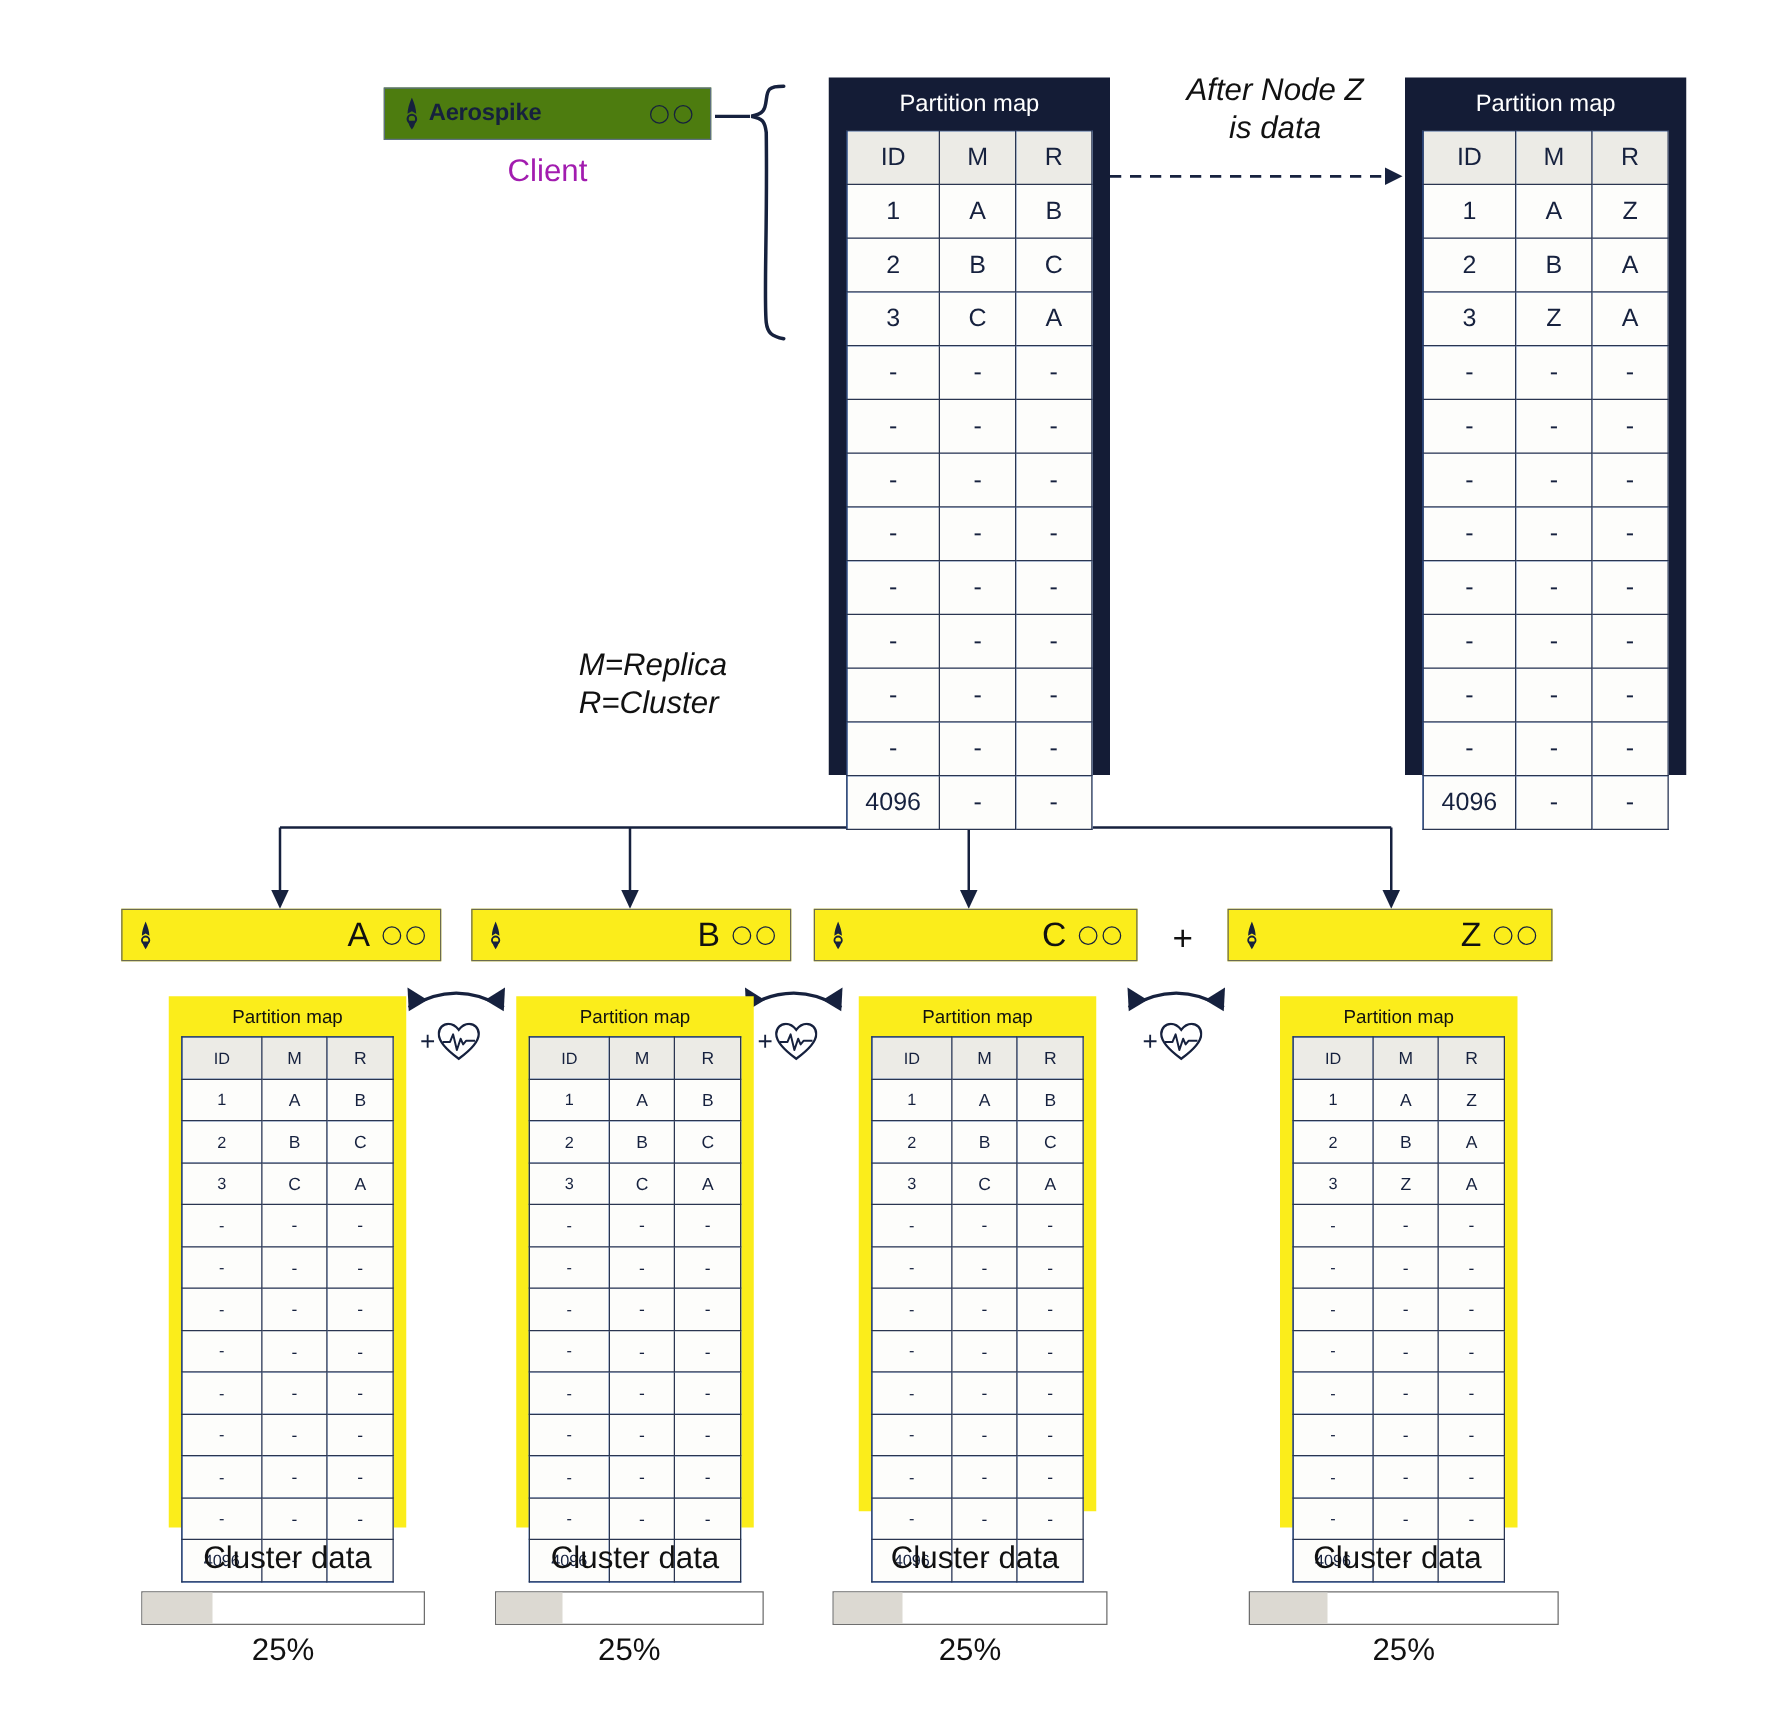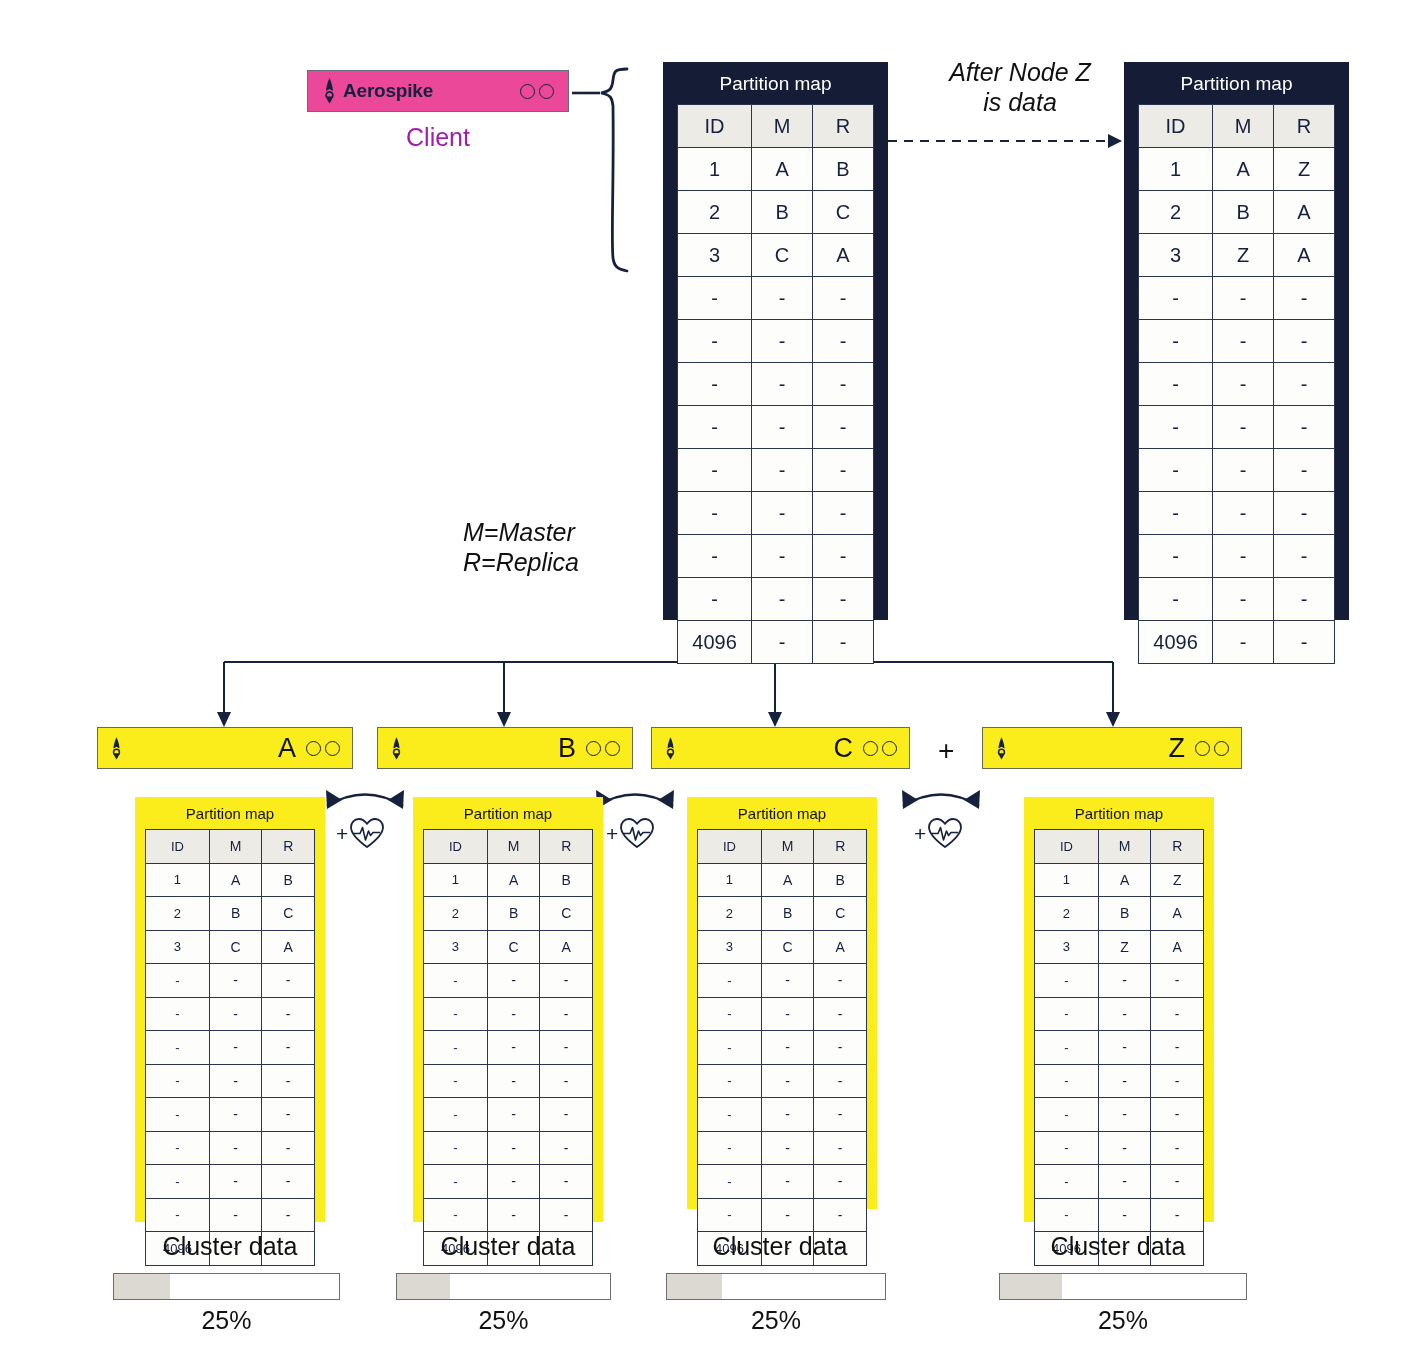--- a/index.html
+++ b/index.html
@@ -17,21 +17,21 @@
     height: 1370px;
     overflow: hidden;
     background: #ffffff;
   }
   .abs { position: absolute; }
 
   
   .client-bar {
     left: 307px; top: 70px;
     width: 262px; height: 42px;
-    background: #ec4899;
+    background: #4d7c0f;
     border: 1.5px solid #5d7080;
     box-sizing: border-box;
     display: flex;
     align-items: center;
     padding: 0 14px;
   }
   .client-logo-text {
     font-size: 19px;
     font-weight: bold;
     color: #16213e;
@@ -217,22 +217,22 @@
       </svg>
     </span>
     <span class="client-logo-text">Aerospike</span>
     <span class="node-dots">
       <span class="dot"></span>
         <span class="dot"></span>
     </span>
   </div>
   <div class="abs client-caption">Client</div>
 
-  <div class="abs plain-text" style="left:463px; top:518px;">M=Master</div>
-  <div class="abs plain-text" style="left:463px; top:548px;">R=Replica</div>
+  <div class="abs plain-text" style="left:463px; top:518px;">M=Replica</div>
+  <div class="abs plain-text" style="left:463px; top:548px;">R=Cluster</div>
 
   <div class="abs plain-text" style="left:900px; top:58px; width:240px; text-align:center;">
     <div>After Node Z</div>
     <div>is data</div>
   </div>
 
   <div class="abs dark-panel big" style="left:663px; top:62px; width:225px; height:558px;">
     <div class="panel-title">Partition map</div>
     <table class="pmap">
         <thead>

